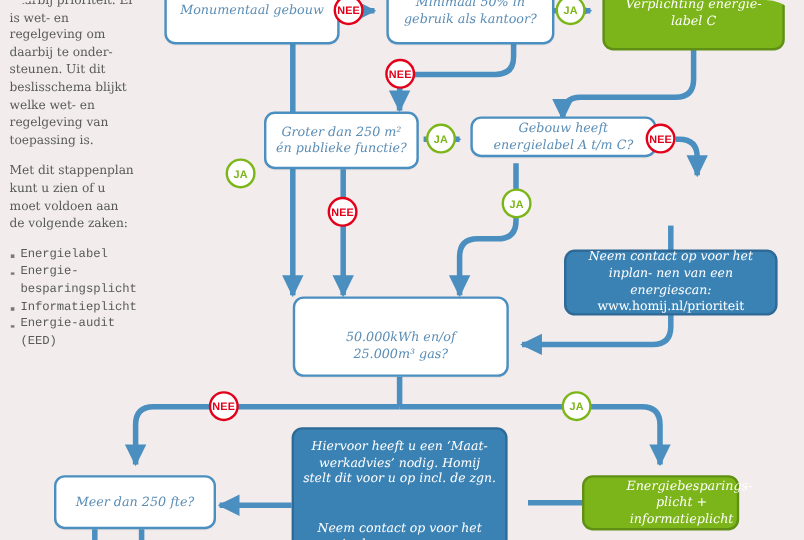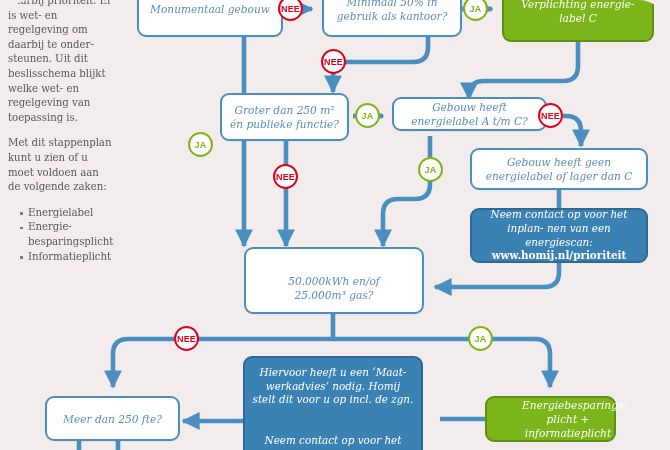--- a/index.html
+++ b/index.html
@@ -13,21 +13,21 @@
   #stage{position:absolute;left:0;top:0;width:670px;height:450px;overflow:hidden;border-radius:32px;}
 
   
   .intro{
     position:absolute;left:8px;top:-6px;width:104px;
     font-family:"DejaVu Serif", serif;
     font-size:10.2px;line-height:14.6px;color:#5a5a5a;
     letter-spacing:-0.05px;
   }
   .intro p{margin:0 0 11px 0;}
-  .intro ul{margin:11px;padding:0;list-style:none;}
+  .intro ul{margin:0;padding:0;list-style:none;font-family:Liberation Mono, monospace;}
   .intro li{
     position:relative;padding-left:9px;margin:0;
     line-height:14.6px;
   }
   .intro li::before{
     content:"";position:absolute;left:1px;top:6.5px;
     width:2.5px;height:2.5px;background:#7a7a7a;
   }
 
   
@@ -56,21 +56,21 @@
     border:2.4px solid #5f8f14;
     color:#ffffff;
     font-size:10.6px;line-height:14px;
   }
   .blue{
     background:#3b82b4;
     border:2.4px solid #2e6a95;
     color:#ffffff;
     font-size:10.4px;line-height:13.6px;
   }
-  .blue b{font-style:normal;font-weight:bold;}
+  .blue b{font-style:normal;font-weight:normal;}
 
   
   .badge{
     position:absolute;width:25px;height:25px;border-radius:50%;
     box-sizing:border-box;
     display:flex;align-items:center;justify-content:center;
     font-family:"Liberation Sans", sans-serif;
     font-weight:bold;font-size:9px;letter-spacing:0.2px;
     background:#ffffff;
     z-index:6;
@@ -83,20 +83,21 @@
 
 <div id="stage">
 
   <div class="intro">
     <p>daarbij prioriteit. Er is wet- en regelgeving om daarbij te onder­steunen. Uit dit beslis­schema blijkt welke wet- en regelgeving van toepassing is.</p>
     <p>Met dit stappenplan kunt u zien of u moet voldoen aan de volgende zaken:</p>
     <ul>
       <li>Energielabel</li>
       <li>Energie-besparingsplicht</li>
       <li>Informatieplicht</li>
+      <li>Energie-audit (EED)</li>
     </ul>
   </div>
 
   <svg id="wires" viewBox="0 0 670 450" width="670" height="450">
     <defs>
       <marker id="ah" viewBox="0 0 10 10" refX="8.2" refY="5" markerWidth="4.4" markerHeight="4.4" orient="auto-start-reverse">
         <path d="M 0 0.6 L 9 5 L 0 9.4 z" fill="#4a8fc0"></path>
       </marker>
     </defs>
     <g fill="none" stroke="#4a8fc0" stroke-width="4.6" stroke-linecap="butt" stroke-linejoin="round">
@@ -152,23 +153,20 @@
   </div>
 
   <div class="node q" style="left:220px;top:93px;width:129px;height:48px;">
     <span class="txt">Groter dan 250 m² én publieke functie?</span>
   </div>
 
   <div class="node q" style="left:392px;top:97px;width:155px;height:34px;">
     <span class="txt">Gebouw heeft energielabel A t/m C?</span>
   </div>
 
-  <div class="node q" style="left:470px;top:148px;width:178px;height:42px;">
-    <span class="txt">Gebouw heeft geen energielabel of lager dan C</span>
-  </div>
 
   <div class="node blue" style="left:470px;top:208px;width:178px;height:55px;">
     <span class="txt">
       <span>Neem contact op voor het inplan-</span>
       <span>nen van een energiescan: </span><b>www.</b><b>homij.nl/prioriteit</b>
     </span>
   </div>
 
   <div class="node q" style="left:244px;top:247px;width:180px;height:67px;">
     <span class="txt">

